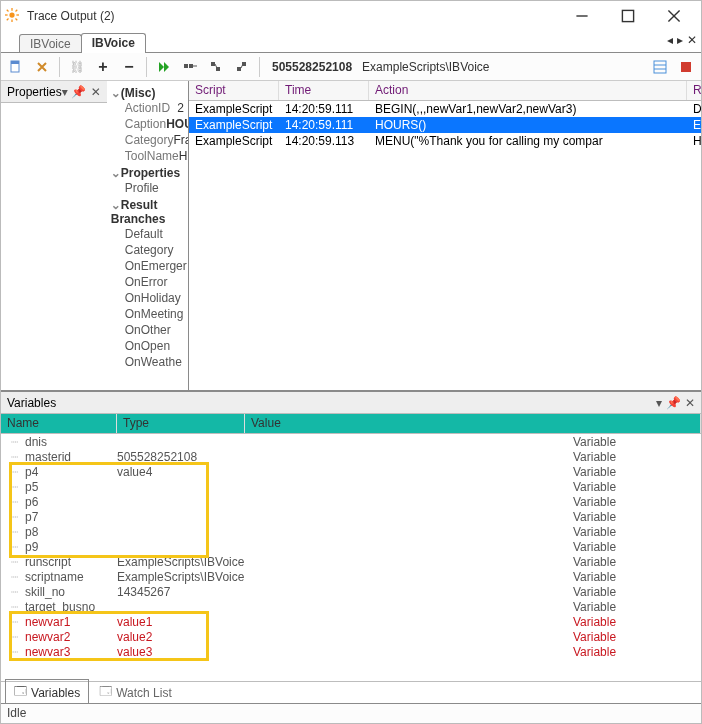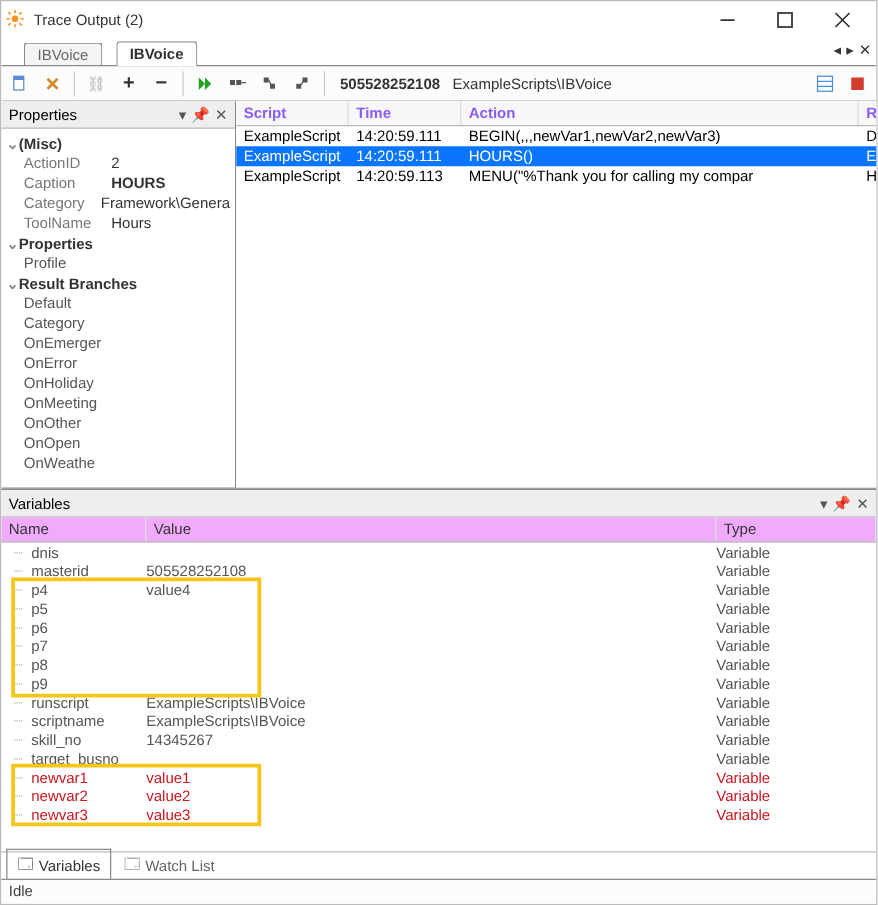--- a/index.html
+++ b/index.html
@@ -3,58 +3,58 @@
 <meta charset="utf-8">
 <style>
   * { box-sizing: border-box; margin: 0; padding: 0; font-family: "Segoe UI", Tahoma, sans-serif; font-size: 12px; }
   body { background: #fff; width: 702px; height: 724px; display: flex; flex-direction: column; border: 1px solid #bbb; }
   
   .titlebar { height: 30px; display: flex; align-items: center; padding: 0 4px; }
   .titlebar .icon { width: 16px; height: 16px; margin-right: 6px; }
   .titlebar .title { flex: 1; color: #333; }
   .win-btn { width: 46px; height: 28px; display: flex; align-items: center; justify-content: center; color: #333; }
   
-  .tabstrip { height: 22px; display: flex; align-items: flex-end; padding-left: 18px; border-bottom: 1px solid #8a8a8a; position: relative; gap: 12px; }
+  .tabstrip { height: 22px; display: flex; align-items: flex-end; padding-left: 18px; border-bottom: 1px solid #8a8a8a; position: relative; }
   .tab { height: 20px; padding: 2px 10px 0 10px; border: 1px solid #8a8a8a; border-bottom: none; background: #fff; margin-right: -1px; border-radius: 3px 3px 0 0; color: #333; }
   .tab.inactive { background: #f4f4f4; height: 18px; color: #666; }
   .tab.active { font-weight: bold; position: relative; top: 1px; }
   .tabstrip-controls { position: absolute; right: 4px; top: 2px; display: flex; gap: 4px; color: #333; }
   
   .toolbar { height: 28px; border-bottom: 1px solid #ccc; display: flex; align-items: center; padding: 0 4px; gap: 4px; background: #fcfcfc; }
   .tb-btn { width: 22px; height: 22px; display: flex; align-items: center; justify-content: center; color: #444; }
   .tb-btn.ghost { color: #aaa; }
   .tb-sep { width:1px; height:20px; background:#ccc; margin:0 2px;}
   .toolbar .breadcrumb { margin-left: 6px; color: #333; }
   .toolbar .right { margin-left:auto; display:flex; gap:4px; }
   
   .mid { display:flex; border-bottom:1px solid #8a8a8a; height:310px;}
   
-  .proppanel { width:188px; border-right:1px solid #8a8a8a; display:flex; flex-direction:column;}
+  .proppanel { width:188px; border-right:1px solid #8a8a8a; display:flex; flex-direction:row;}
   .panelhdr { height:22px; background:#eee; border-bottom:1px solid #bdbdbd; padding:0 6px; display:flex; align-items:center; justify-content:space-between;}
   .panel-ctrls { display:flex; gap:4px; color:#555; }
   .propgrid { padding:3px 4px; color:#555; overflow:hidden auto;}
   .pg-section { font-weight:bold; color:#333; margin-top:2px;}
   .pg-row { display:flex; padding-left:14px; line-height:16px; }
   .pg-row .k { width:70px; color:#777;}
   .pg-row .v { color:#333; }
   .pg-row .v.bold { font-weight:bold;}
   .pg-item { padding-left:14px; line-height:16px; color:#555;}
   .caret { display:inline-block; width:10px; color:#888;}
   
   .tracepanel { flex:1; display:flex; flex-direction:column; background:#fff;}
   .trace-hdr { display:flex; height:20px; border-bottom:1px solid #bdbdbd; background:#f7f7f7;}
-  .th { border-right:1px solid #ddd; padding:2px 6px; color:#8b5cf6;font-weight:bold;}
+  .th { border-right:1px solid #ddd; padding:2px 6px; color:#701a75;}
   .tr { display:flex; height:16px; }
   .tr.sel { background:#0a76ff; color:#fff;}
   .td { padding:1px 6px; white-space:nowrap; overflow:hidden;}
   .c-script{width:90px;} .c-time{width:90px;} .c-action{width:318px;} .c-result{width:70px;}
   
   .varpanel { flex:1; display:flex; flex-direction:column; border-top:1px solid #8a8a8a; min-height:0;}
   .var-hdr-row{height:22px;background:#eee;border-bottom:1px solid #bdbdbd;display:flex;align-items:center;justify-content:space-between;padding:0 6px;}
-  .var-cols{display:flex;height:20px;border-bottom:1px solid #bdbdbd;background:#f0abfc;}
+  .var-cols{display:flex;height:20px;border-bottom:1px solid #bdbdbd;background:#14b8a6;}
   .vc-name{width:116px;} .vc-value{width:456px;} .vc-type{flex:1;}
   .vc{border-right:1px solid #ddd;padding:2px 6px;color:#333;}
   .var-body{overflow:auto;flex:1;position:relative;}
   .vr{display:flex;height:15px;align-items:center;}
   .vr .vn{width:116px;padding-left:24px;color:#555;position:relative;}
   .vr .vn::before{content:"┈";position:absolute;left:10px;color:#bbb;}
   .vr .vv{width:456px;color:#555;}
   .vr .vt{flex:1;color:#555;}
   .vr.red .vn,.vr.red .vv,.vr.red .vt{color:#c8171f;}
   .highlight-box{position:absolute;border:3px solid #f5c518;pointer-events:none;}
@@ -261,22 +261,22 @@
   <div class="var-hdr-row">
     <span>Variables</span>
     <span class="panel-ctrls">
       <span>▾</span>
       <span>📌</span>
       <span>✕</span>
     </span>
   </div>
   <div class="var-cols">
     <div class="vc vc-name">Name</div>
+    <div class="vc vc-type">Type</div>
     <div class="vc vc-value">Value</div>
-    <div class="vc vc-type">Type</div>
   </div>
   <div class="var-body" id="var-body">
 
     <div class="vr">
         <div class="vn">dnis</div>
         <div class="vv"></div>
         <div class="vt">Variable</div>
       </div>
       <div class="vr">
         <div class="vn">masterid</div>

